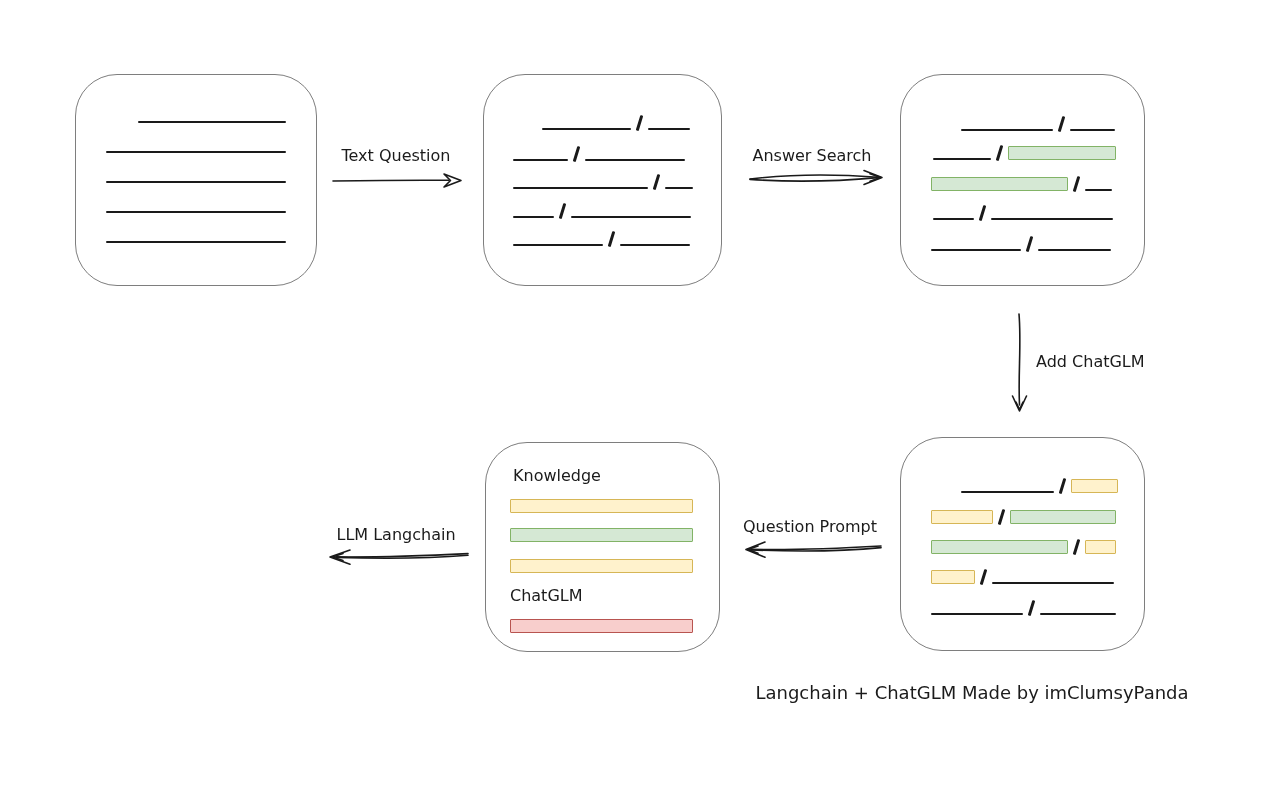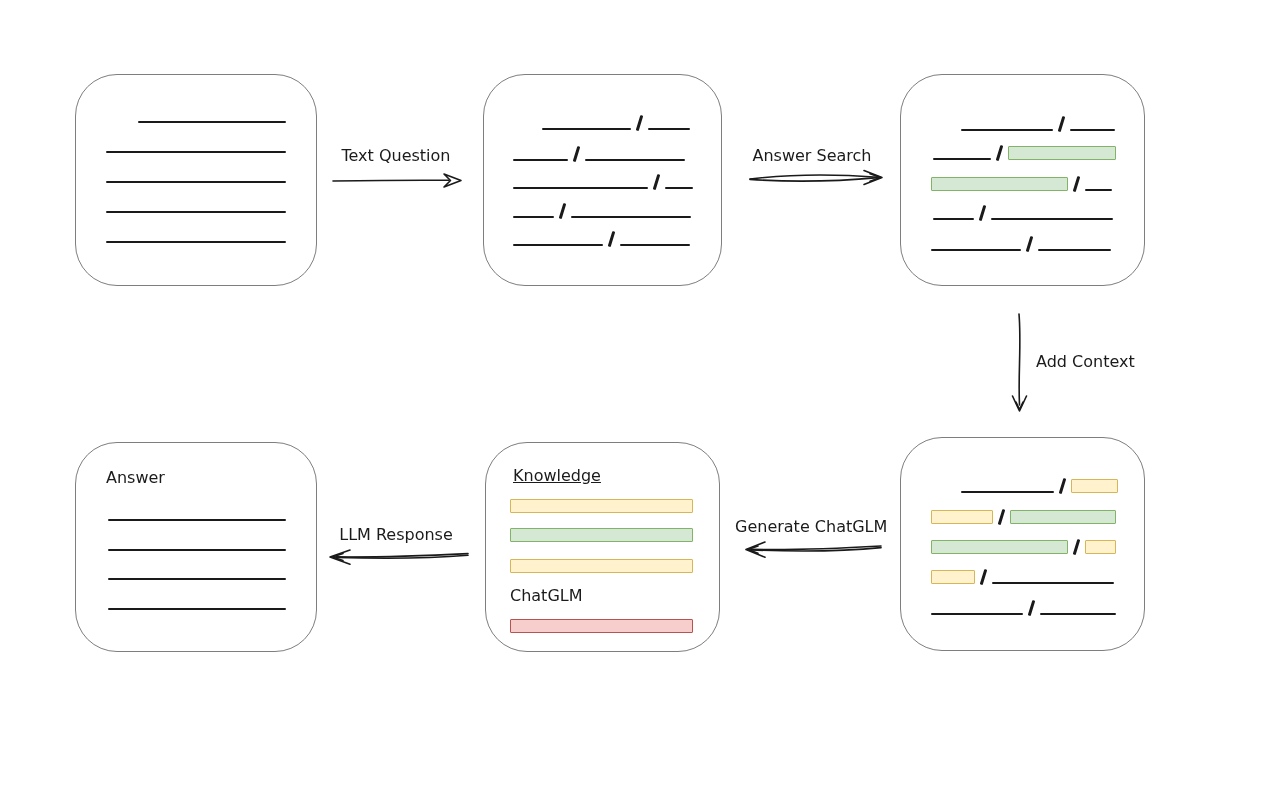--- a/index.html
+++ b/index.html
@@ -137,51 +137,36 @@
         <div class="seg-line" style="width: 122px;"></div>
       </div>
       <div class="row" style="top: 160px; left: 30px;">
         <div class="seg-line" style="width: 92px;"></div>
         <div class="seg-slash"></div>
         <div class="seg-line" style="width: 76px;"></div>
       </div>
     </div>
 
   <div class="box" style="left:485px;top:442px;width:233px;height:208px;">
-    <div class="box-label" style="left:27px;top:23px;text-decoration:underline;">Knowledge</div>
+    <div class="box-label" style="left:27px;top:23px;">Knowledge</div>
     <div class="box-label" style="left:24px;top:143px;">ChatGLM</div>
   <div class="row" style="top: 53px; left: 24px;">
         <div class="seg-yellow" style="width: 181px;"></div>
       </div>
       <div class="row" style="top: 82px; left: 24px;">
         <div class="seg-green" style="width: 181px;"></div>
       </div>
       <div class="row" style="top: 113px; left: 24px;">
         <div class="seg-yellow" style="width: 181px;"></div>
       </div>
       <div class="row" style="top: 173px; left: 24px;">
         <div class="seg-red" style="width: 181px;"></div>
       </div>
     </div>
 
-  <div class="box" style="left:75px;top:442px;width:240px;height:208px;">
-    <div class="box-label" style="left:30px;top:25px;">Answer</div>
-  <div class="row" style="top: 61px; left: 32px;">
-        <div class="seg-line" style="width: 178px;"></div>
-      </div>
-      <div class="row" style="top: 91px; left: 32px;">
-        <div class="seg-line" style="width: 178px;"></div>
-      </div>
-      <div class="row" style="top: 120px; left: 32px;">
-        <div class="seg-line" style="width: 178px;"></div>
-      </div>
-      <div class="row" style="top: 150px; left: 32px;">
-        <div class="seg-line" style="width: 178px;"></div>
-      </div>
-    </div>
 
   <svg id="arrow-layer" width="1262" height="792" viewBox="0 0 1262 792">
 
     <g>
       <path d="M333,181 C372,180.4 414,180 449,180.3"></path>
       <path class="head-closed" d="M444,174 L461,180.5 L444,187 L450.5,180.5 Z"></path>
     </g>
 
     <g>
       <path d="M750,179 C796,173.5 842,174.5 878,177.3"></path>
@@ -206,18 +191,19 @@
     <g>
       <path d="M468,553.6 C428,555.6 372,557.2 336,556.9"></path>
       <path d="M468,555.2 C430,558.4 375,558.6 336,557.4"></path>
       <path d="M350,550 L330,557 L350,564.2"></path>
       <path d="M343,553.6 L332.5,557 L343,560.5"></path>
     </g>
   </svg>
 
   <div class="arrow-label" style="left:333px;top:146px;width:126px;text-align:center;">Text Question</div>
   <div class="arrow-label" style="left:744px;top:146px;width:136px;text-align:center;">Answer Search</div>
-  <div class="arrow-label" style="left:1036px;top:352px;">Add Context</div>
-  <div class="arrow-label" style="left:735px;top:517px;width:150px;text-align:center;">Generate ChatGLM</div>
-  <div class="arrow-label" style="left:326px;top:525px;width:140px;text-align:center;">LLM Response</div>
-
+  <div class="arrow-label" style="left:1036px;top:352px;">Add ChatGLM</div>
+  <div class="arrow-label" style="left:735px;top:517px;width:150px;text-align:center;">Question Prompt</div>
+  <div class="arrow-label" style="left:326px;top:525px;width:140px;text-align:center;">LLM Langchain</div>
+
+  <div class="caption">Langchain + ChatGLM Made by imClumsyPanda</div>
 
 </div>
 
 </body></html>

